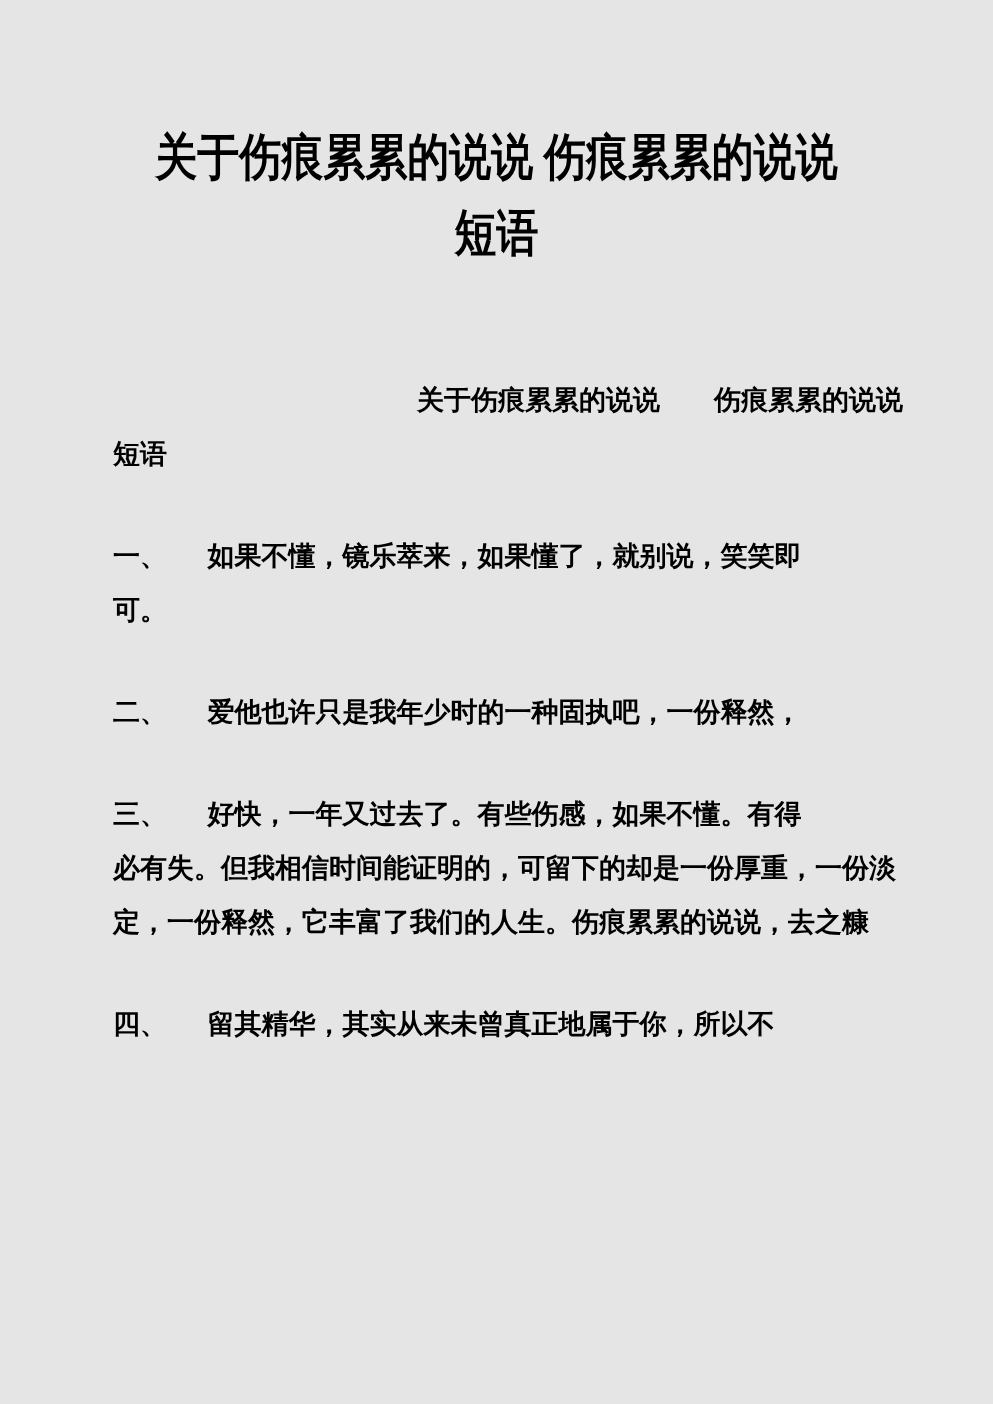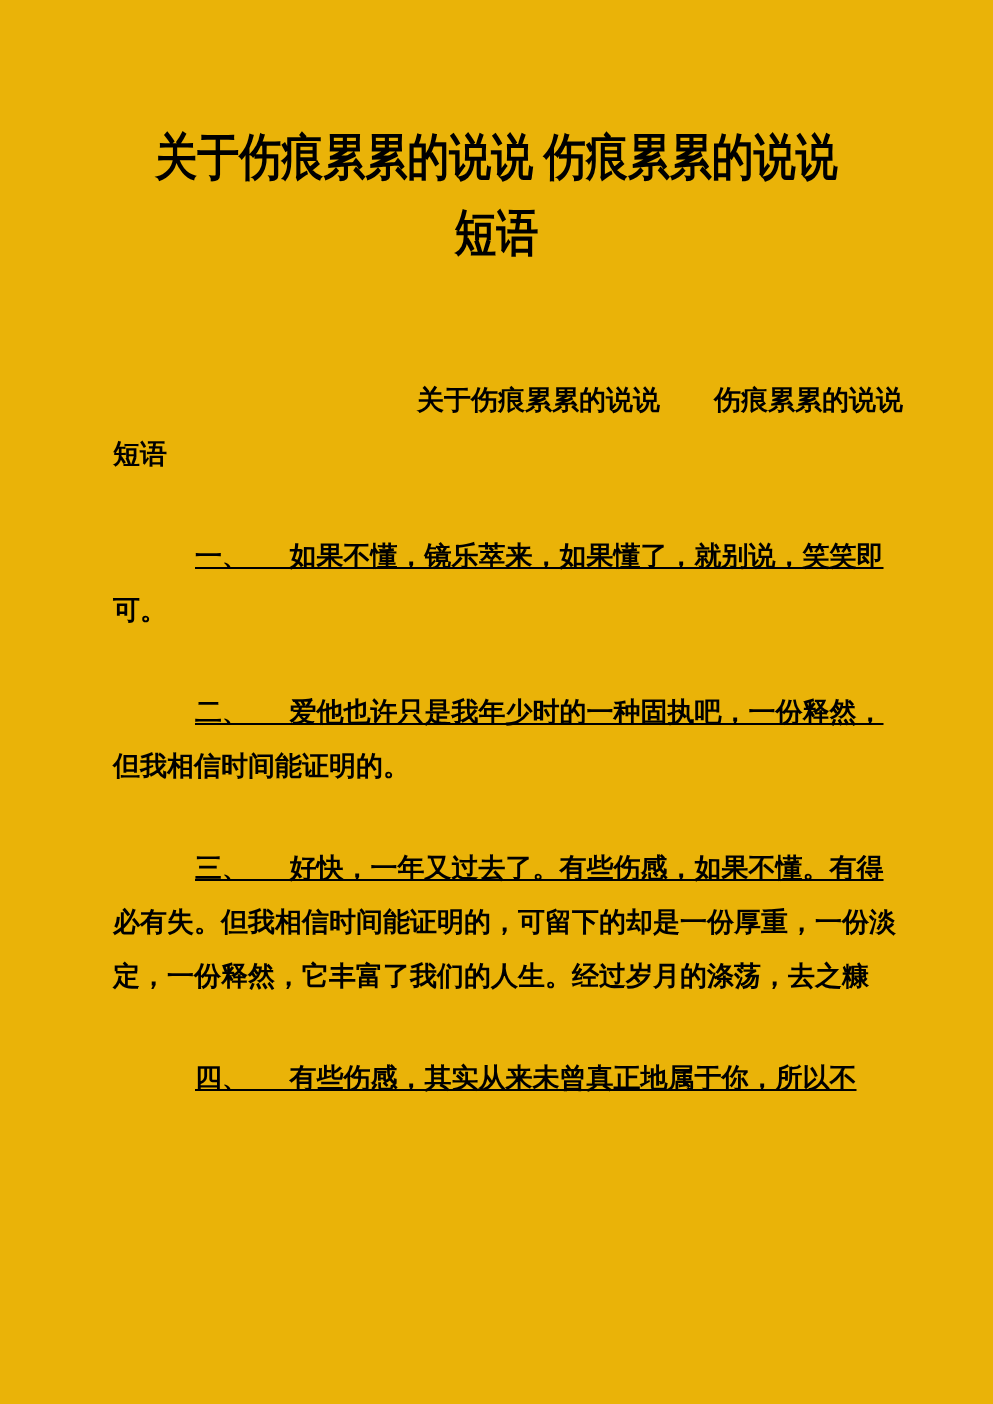--- a/index.html
+++ b/index.html
@@ -4,21 +4,21 @@
 <style>
   html, body {
     margin: 0;
     padding: 0;
     background: #ffffff;
   }
   .doc {
     position: relative;
     width: 993px;
     height: 1404px;
-    background: #eab308;
+    background: #e5e5e5;
     color: #000000;
     font-family: "Liberation Serif", "DejaVu Serif", serif;
     font-weight: bold;
     overflow: hidden;
   }
   
   .title-block {
     position: absolute;
     top: 119px;
     left: 0;
@@ -41,22 +41,20 @@
     line-height: 54px;
     white-space: nowrap;
   }
   .para {
     margin: 0 0 48px 0;
   }
   .line {
     height: 54px;
   }
   .indent-item {
-    margin-left: 82px;   
-    text-decoration: underline;
   }
   .indent-heading {
     margin-left: 304px;  
   }
 </style>
 </head>
 <body>
 
 <div class="doc">
 
@@ -72,27 +70,26 @@
       <div class="line">短语</div>
     </div>
 
     <div class="para">
       <div class="line indent-item">一、　 如果不懂，镜乐萃来，如果懂了，就别说，笑笑即</div>
       <div class="line">可。</div>
     </div>
 
     <div class="para">
       <div class="line indent-item">二、　 爱他也许只是我年少时的一种固执吧，一份释然，</div>
-      <div class="line">但我相信时间能证明的。</div>
     </div>
 
     <div class="para">
       <div class="line indent-item">三、　 好快，一年又过去了。有些伤感，如果不懂。有得</div>
       <div class="line">必有失。但我相信时间能证明的，可留下的却是一份厚重，一份淡</div>
-      <div class="line">定，一份释然，它丰富了我们的人生。经过岁月的涤荡，去之糠</div>
+      <div class="line">定，一份释然，它丰富了我们的人生。伤痕累累的说说，去之糠</div>
     </div>
 
     <div class="para">
-      <div class="line indent-item">四、　 有些伤感，其实从来未曾真正地属于你，所以不</div>
+      <div class="line indent-item">四、　 留其精华，其实从来未曾真正地属于你，所以不</div>
     </div>
 
   </div>
 </div>
 
 </body></html>

